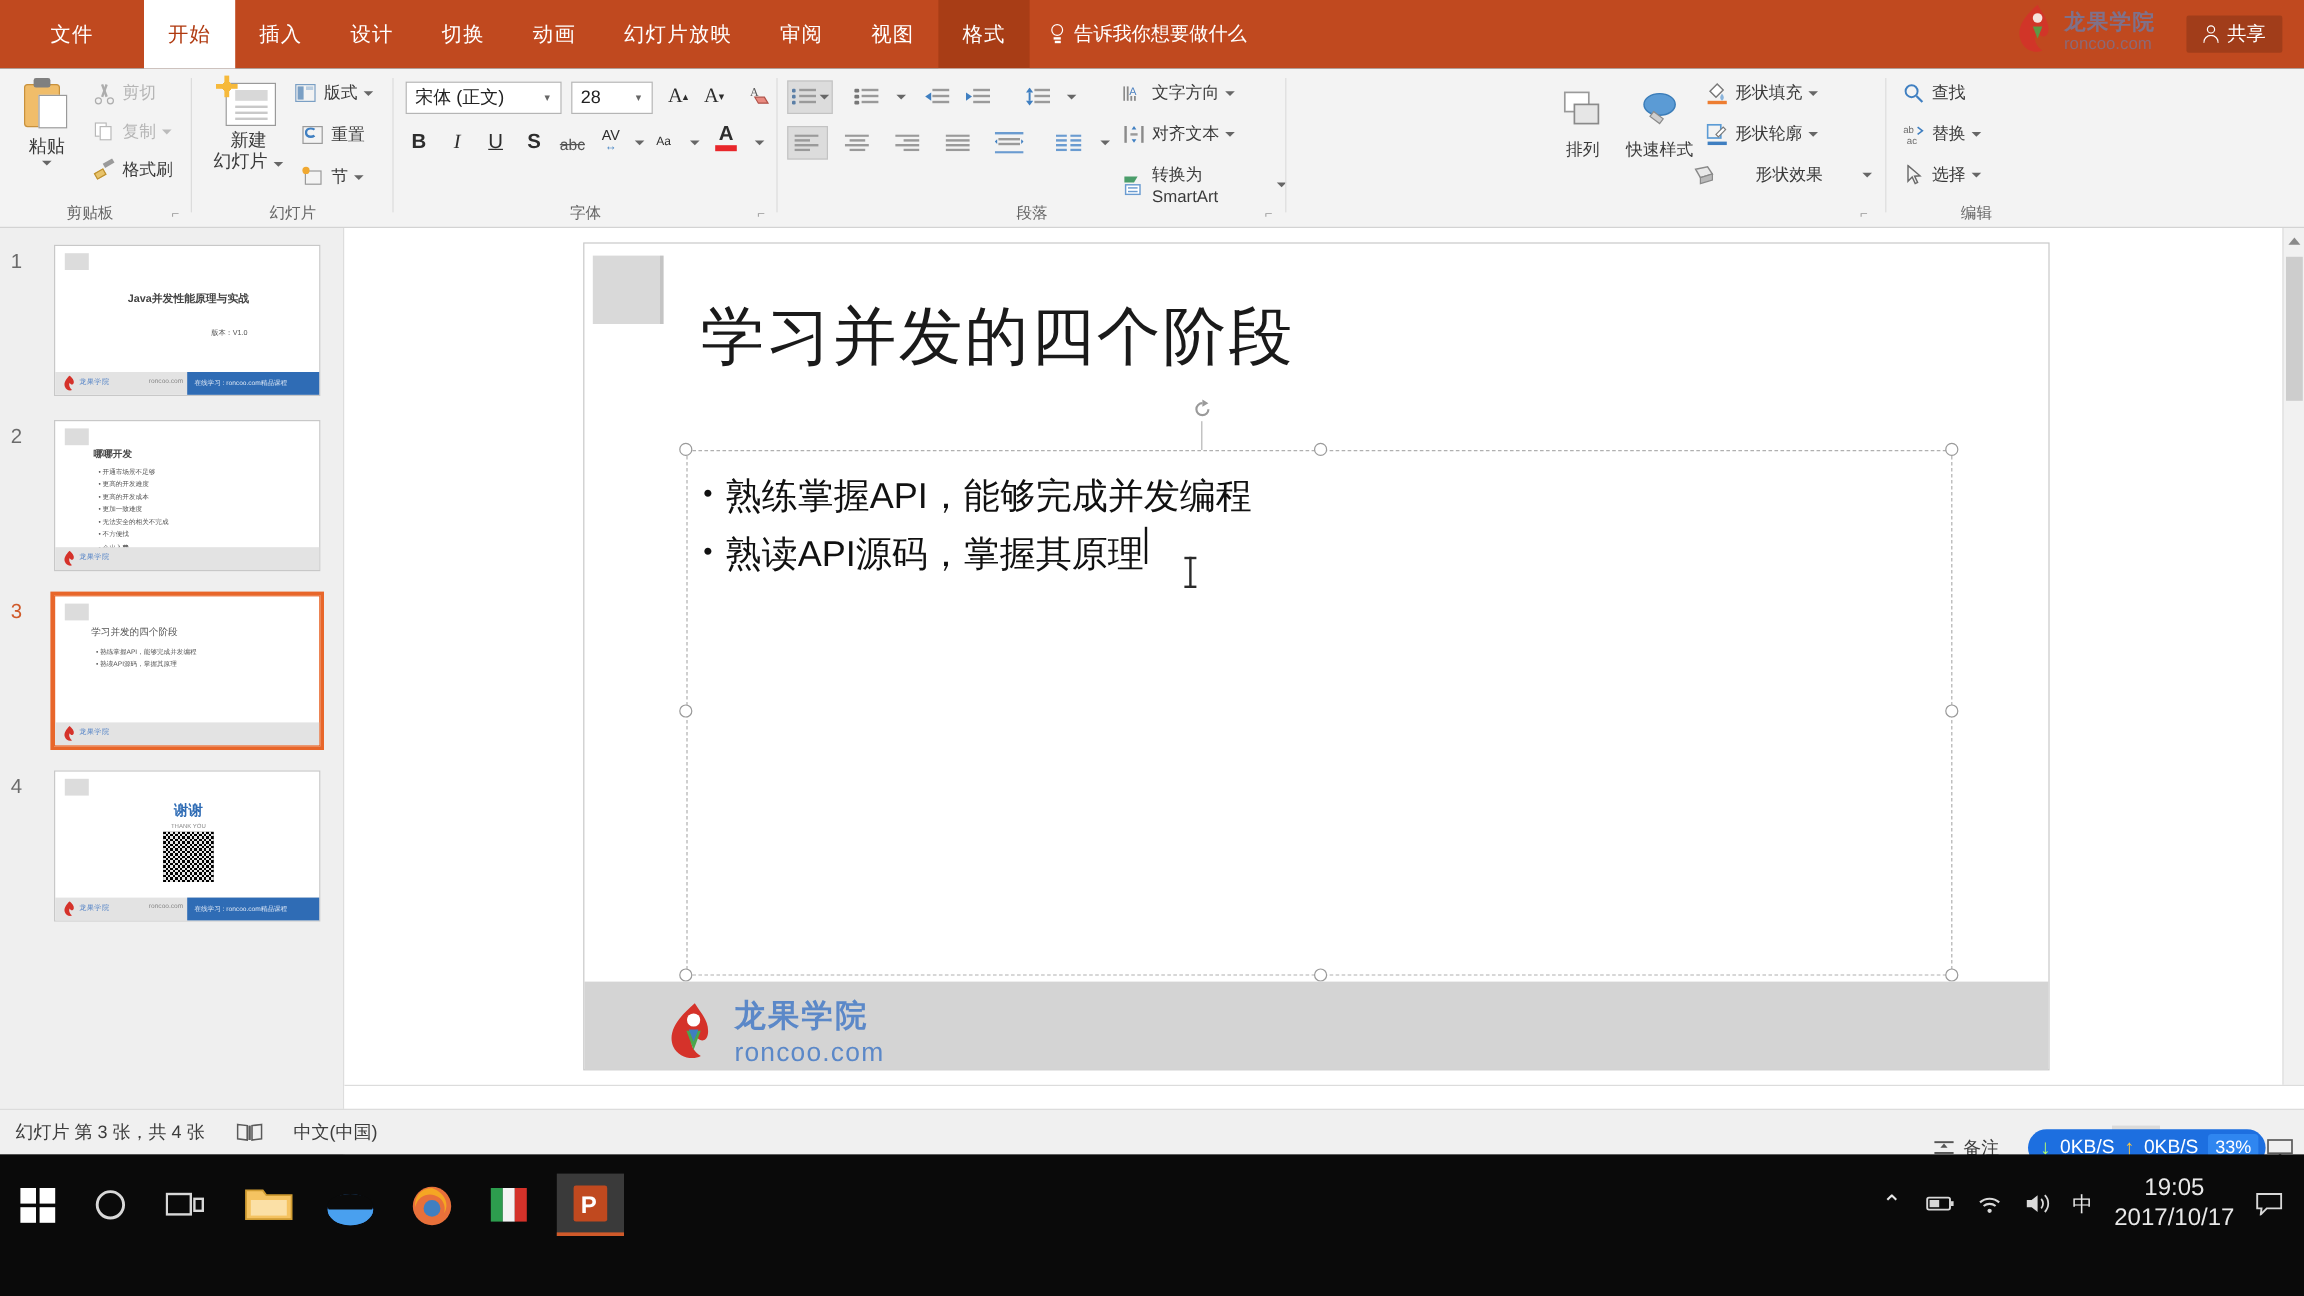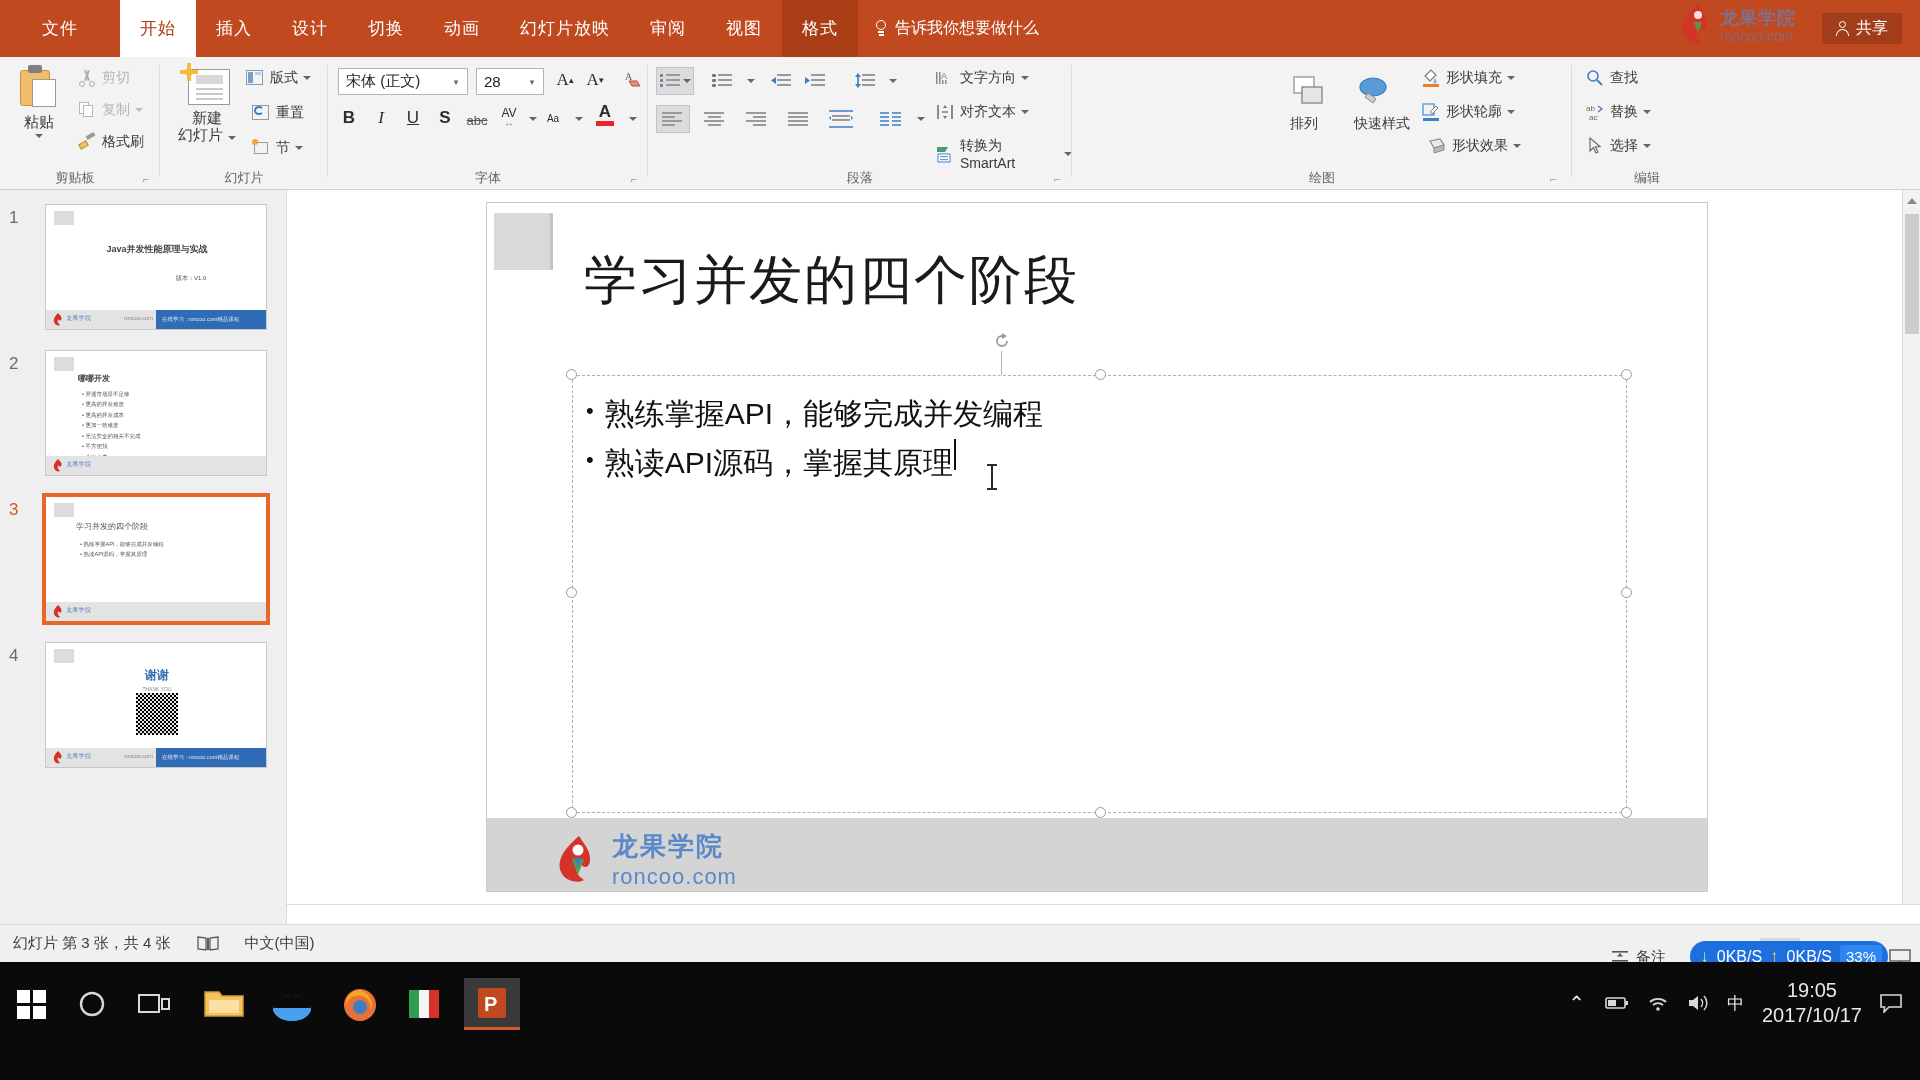--- a/index.html
+++ b/index.html
@@ -149,21 +149,21 @@
     position: absolute; display: flex; align-items: center; justify-content: center;
     color: #2d2d2d; font-size: 17px; width: 26px; height: 26px;
   }
   .fbtn.on { background: #dcdcdc; border: 1px solid #c3c3c3; }
 
   
   .lines { position: relative; width: 20px; height: 16px; }
   .lines span { position: absolute; height: 2px; background: #9a9a9a; left: 6px; width: 14px; }
   .lines em { position: absolute; width: 3px; height: 3px; background: #5b7fa6; left: 0; border-radius: 1px; }
 
-  .bigbtn { position: absolute; text-align: left; width: 58px; }
+  .bigbtn { position: absolute; text-align: center; width: 58px; }
   .bigbtn .lbl { font-size: 14px; color: #3a3a3a; }
 
   
   .workspace {
     position: absolute; top: 190px; left: 0; width: 1920px; height: 772px; background: #fff;
   }
   .thumbs {
     position: absolute; left: 0; top: 0; width: 287px; height: 772px;
     background: #efefef; border-right: 1px solid #d9d9d9; overflow: hidden;
   }
@@ -641,31 +641,30 @@
         <span class="icon16">
           <svg width="18" height="18" viewBox="0 0 18 18">
             <rect x="1" y="1" width="11" height="11" fill="none" stroke="#5b9bd5" stroke-width="1.4"></rect>
             <path d="M8 9 L14 3 L16 5 L10 11 Z" fill="#fff" stroke="#7a7a7a" stroke-width="1"></path>
             <rect x="1" y="15" width="16" height="3" fill="#3f7fc1"></rect>
           </svg>
         </span>
         <span>形状轮廓</span>
           <span class="caret"></span>
       </div>
-      <div class="rbtn" style="left:356px; top:80px;">
+      <div class="rbtn" style="left:339px; top:80px;gap:28px;">
         <span class="icon16">
           <svg width="18" height="18" viewBox="0 0 18 18">
             <path d="M2 4 L12 2 L16 8 L6 11 Z" fill="#e9e9e9" stroke="#8a8a8a" stroke-width="1.2"></path>
             <path d="M6 11 L16 8 L16 13 L6 16 Z" fill="#b9b9b9" stroke="#8a8a8a" stroke-width="1"></path>
           </svg>
         </span>
         <span>形状效果</span>
           <span class="caret"></span>
       </div>
-      <div class="glabel" style="left:0; width:500px;">绘图</div>
       <div class="dlauncher" style="left:478px;">⌐</div>
       <div class="gsep" style="left:499px;"></div>
     </div>
 
     <div class="rgroup" style="left:1572px; width:150px;">
       <div class="rbtn" style="left:14px; top:12px;">
         <span class="icon16">
           <svg width="18" height="18" viewBox="0 0 18 18">
               <circle cx="7" cy="7" r="5" fill="none" stroke="#3f7fc1" stroke-width="1.6"></circle>
               <line x1="11" y1="11" x2="16" y2="16" stroke="#3f7fc1" stroke-width="1.8"></line>

